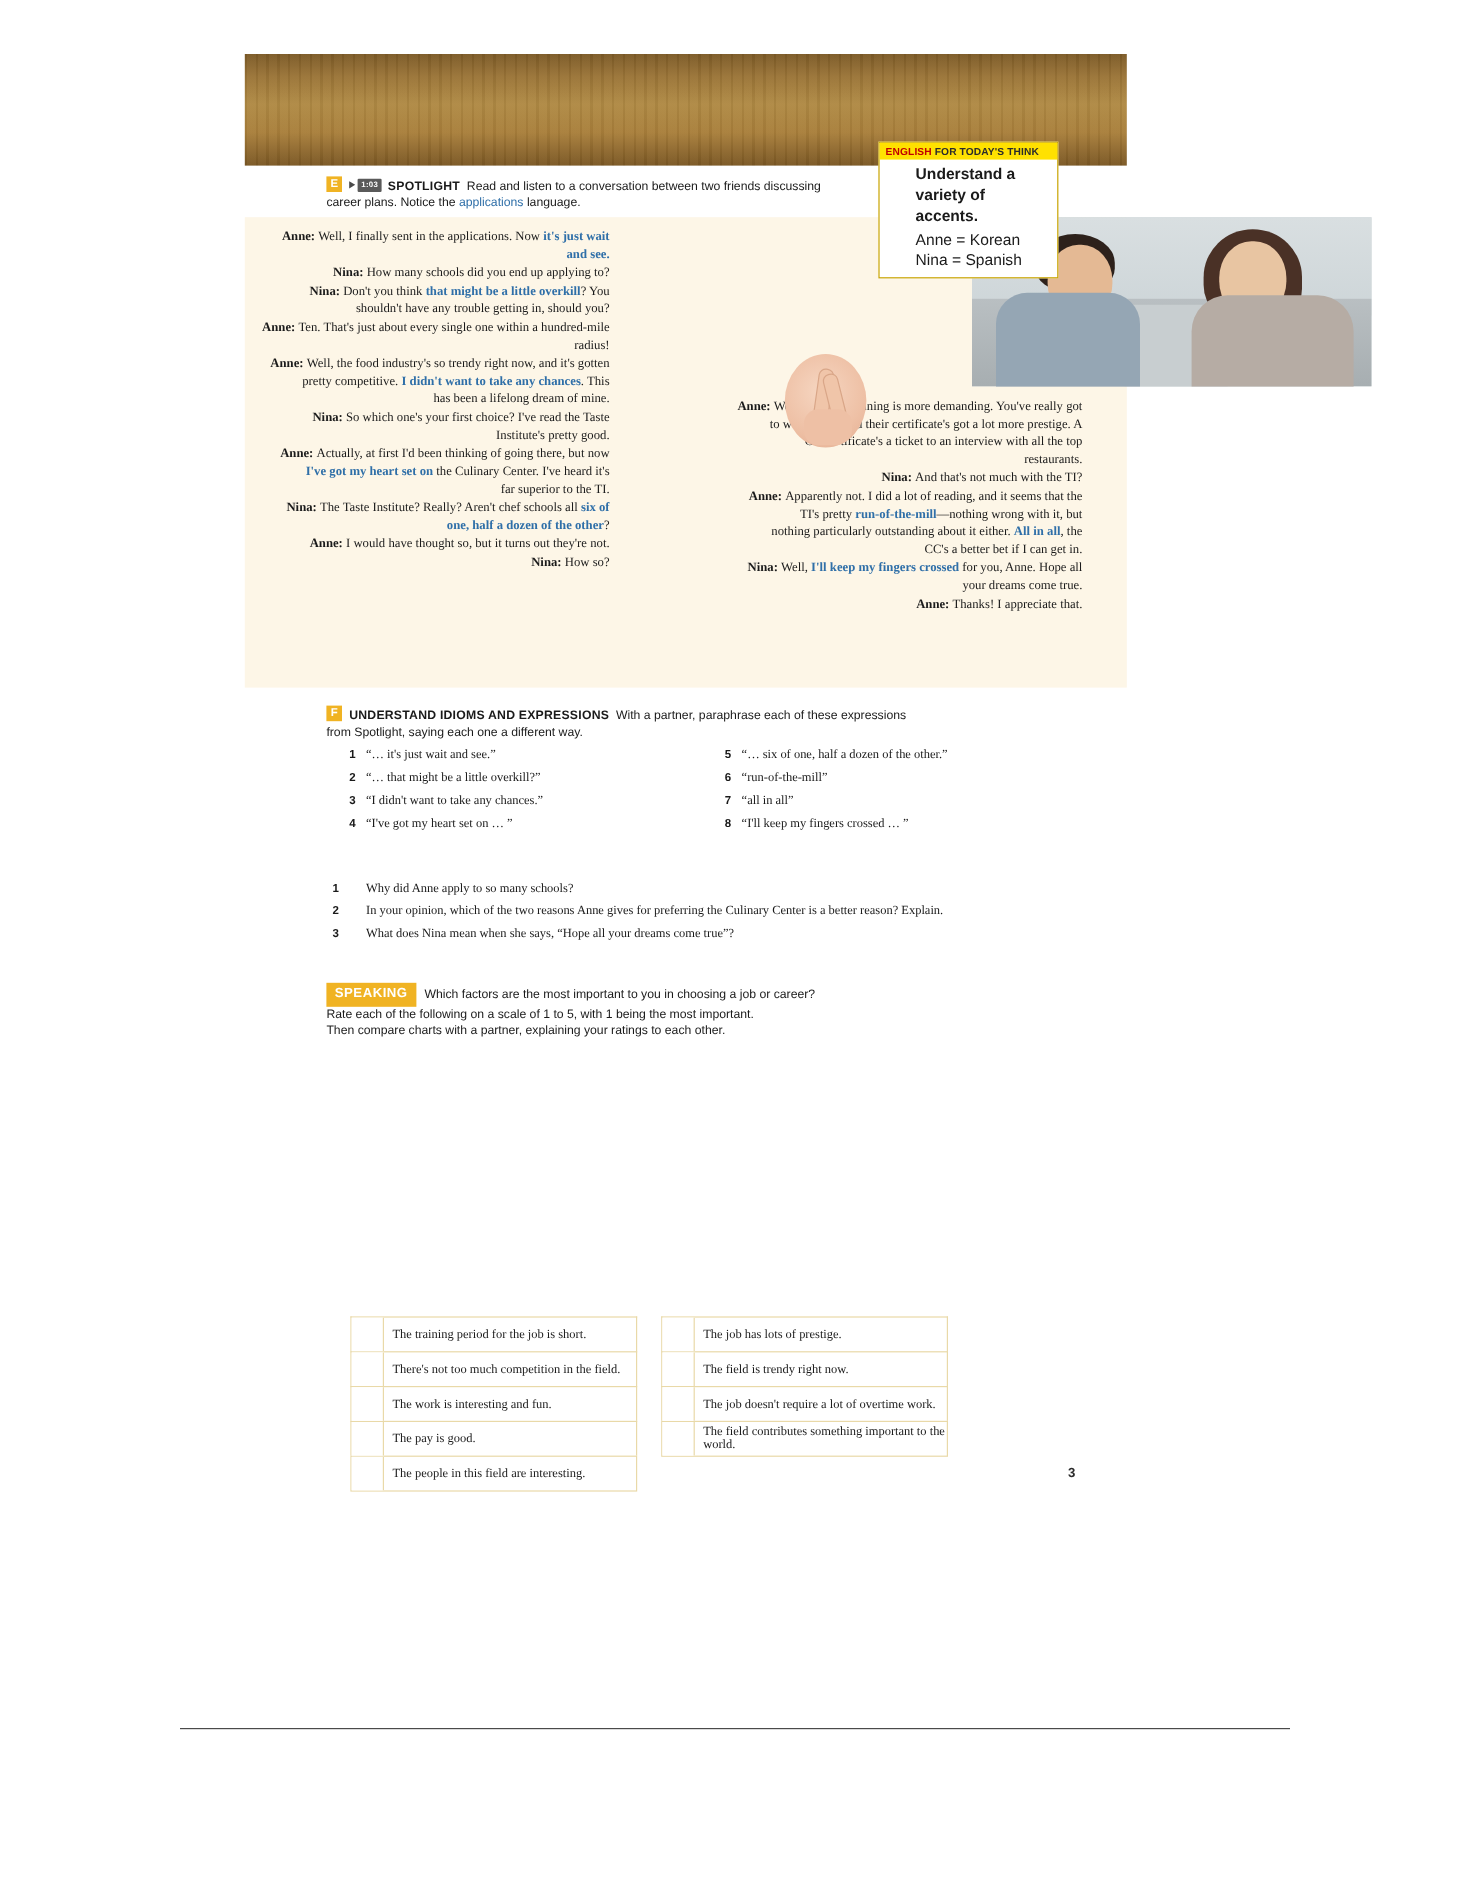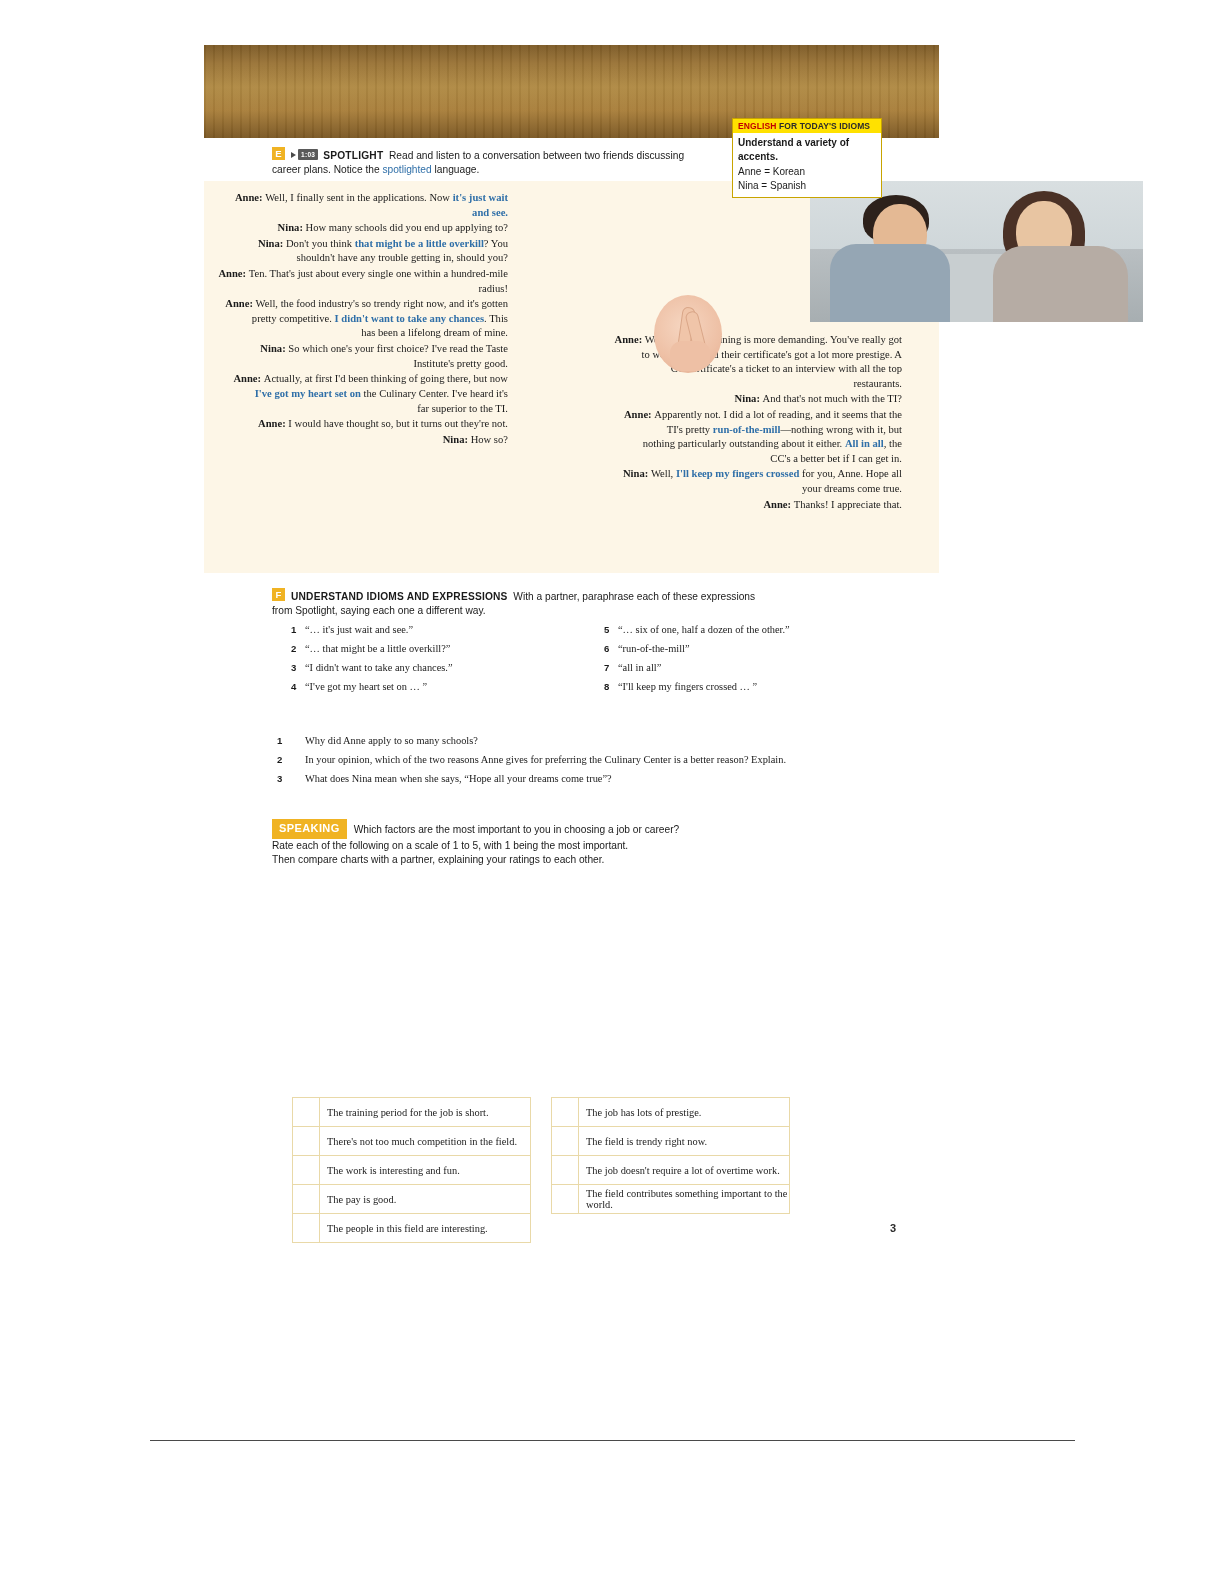--- a/index.html
+++ b/index.html
@@ -54,23 +54,24 @@
     font-size: 8.5px;
     font-weight: bold;
     letter-spacing: .1px;
     color: #2b2b2b;
     white-space: nowrap;
   }
   .callout-head .red { color: #c00000; }
   .callout-body {
     padding: 3px 5px 5px 5px;
     font-family: "Liberation Sans", sans-serif;
-    font-size: 10px;
+    font-size: 13px;
     line-height: 1.35;
     color: #1a1a1a;
+    margin-left: 25px;
   }
   .callout-body .b { font-weight: bold; display:block; margin-bottom:2px;}
   
   .sq {
     display: inline-block;
     width: 13px;
     height: 13px;
     background: #f0b323;
     color: #ffffff;
     font-family: "Liberation Sans", sans-serif;
@@ -298,31 +299,31 @@
 <body>
 
 <div class="page">
 
   <div class="wood-band">
     <div class="grain"></div>
   </div>
 
   <div class="callout">
     <div class="callout-head">
-      <span class="red">ENGLISH</span><span> FOR TODAY'S IDIOMS</span>
+      <span class="red">ENGLISH</span><span> FOR TODAY'S THINK</span>
     </div>
     <div class="callout-body">
       <span class="b">Understand a variety of accents.</span>
       <span>Anne = Korean</span><br>
       <span>Nina = Spanish</span>
     </div>
   </div>
 
   <div style="position:absolute; left:272px; top:147px; width:440px;" class="ex-head">
-    <span class="sq">E</span><span class="audio-tri"></span><span class="audio-chip">1:03</span><span class="title">SPOTLIGHT</span>&nbsp;&nbsp;<span class="normal">Read and listen to a conversation between two friends discussing career plans. Notice the </span><span class="normal blue">spotlighted</span><span class="normal"> language.</span>
+    <span class="sq">E</span><span class="audio-tri"></span><span class="audio-chip">1:03</span><span class="title">SPOTLIGHT</span>&nbsp;&nbsp;<span class="normal">Read and listen to a conversation between two friends discussing career plans. Notice the </span><span class="normal blue">applications</span><span class="normal"> language.</span>
   </div>
 
   <div class="spot-panel">
 
     <div class="photo">
       <div class="wall"></div>
       <div class="sofa"></div>
       <div class="cushion"></div>
       <div class="p1hair"></div>
       <div class="p1head"></div>
@@ -333,20 +334,21 @@
     </div>
 
     <div class="dialog col-left" id="dialog-left">
         <div class="line"><span class="spk">Anne: </span><span>Well, I finally sent in the applications. Now </span><span class="idiom">it's just wait and see.</span></div>
         <div class="line"><span class="spk">Nina: </span><span>How many schools did you end up applying to?</span></div>
         <div class="line"><span class="spk">Nina: </span><span>Don't you think </span><span class="idiom">that might be a little overkill</span><span>? You shouldn't have any trouble getting in, should you?</span></div>
         <div class="line"><span class="spk">Anne: </span><span>Ten. That's just about every single one within a hundred-mile radius!</span></div>
         <div class="line"><span class="spk">Anne: </span><span>Well, the food industry's so trendy right now, and it's gotten pretty competitive. </span><span class="idiom">I didn't want to take any chances</span><span>. This has been a lifelong dream of mine.</span></div>
         <div class="line"><span class="spk">Nina: </span><span>So which one's your first choice? I've read the Taste Institute's pretty good.</span></div>
         <div class="line"><span class="spk">Anne: </span><span>Actually, at first I'd been thinking of going there, but now </span><span class="idiom">I've got my heart set on</span><span> the Culinary Center. I've heard it's far superior to the TI.</span></div>
+        <div class="line"><span class="spk">Nina: </span><span>The Taste Institute? Really? Aren't chef schools all </span><span class="idiom">six of one, half a dozen of the other</span><span>?</span></div>
         <div class="line"><span class="spk">Anne: </span><span>I would have thought so, but it turns out they're not.</span></div>
         <div class="line"><span class="spk">Nina: </span><span>How so?</span></div>
       </div>
     <div class="dialog col-right" id="dialog-right">
         <div class="line"><span class="spk">Anne: </span><span>Well, the CC's training is more demanding. You've really got to work hard. And their certificate's got a lot more prestige. A CC certificate's a ticket to an interview with all the top restaurants.</span></div>
         <div class="line"><span class="spk">Nina: </span><span>And that's not much with the TI?</span></div>
         <div class="line"><span class="spk">Anne: </span><span>Apparently not. I did a lot of reading, and it seems that the TI's pretty </span><span class="idiom">run-of-the-mill</span><span>—nothing wrong with it, but nothing particularly outstanding about it either. </span><span class="idiom">All in all</span><span>, the CC's a better bet if I can get in.</span></div>
         <div class="line"><span class="spk">Nina: </span><span>Well, </span><span class="idiom">I'll keep my fingers crossed</span><span> for you, Anne. Hope all your dreams come true.</span></div>
         <div class="line"><span class="spk">Anne: </span><span>Thanks! I appreciate that.</span></div>
       </div>

